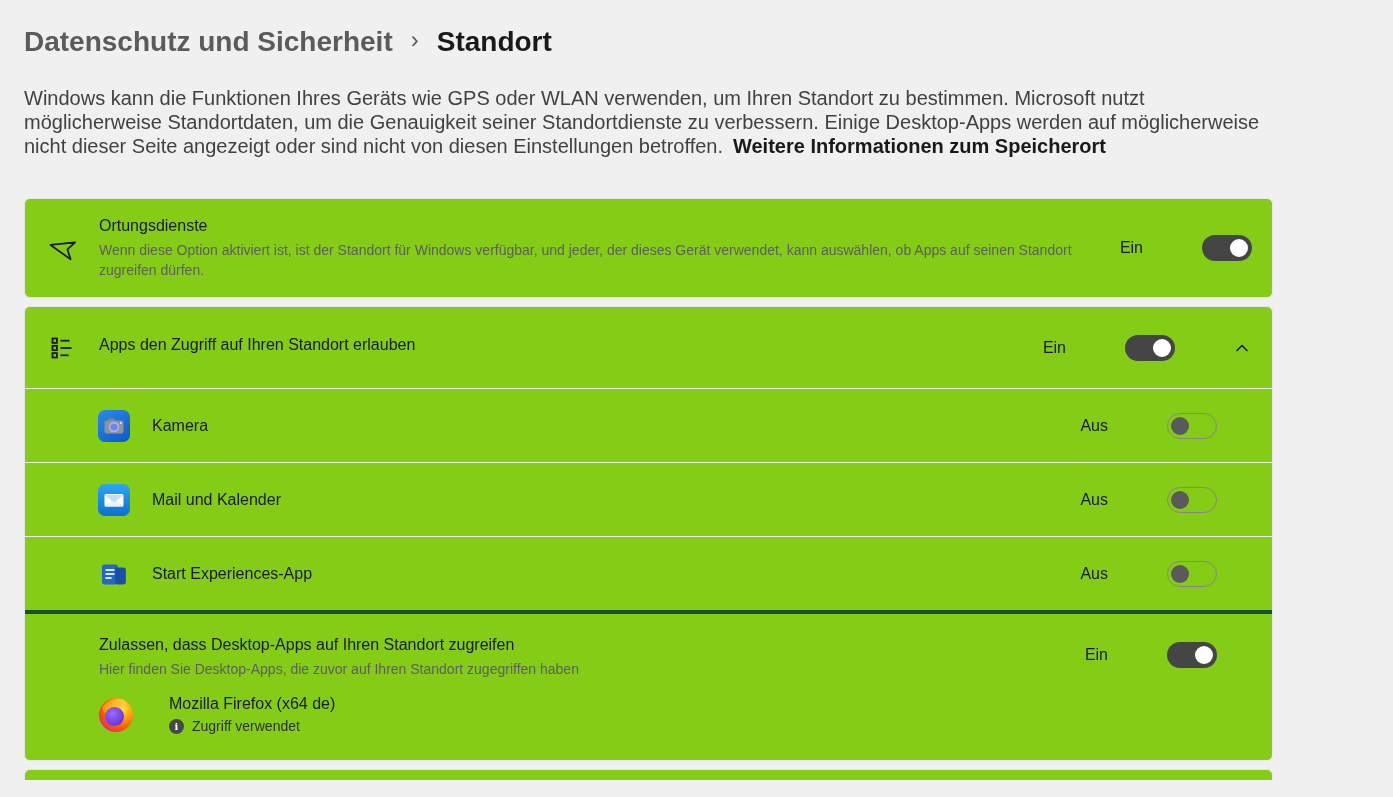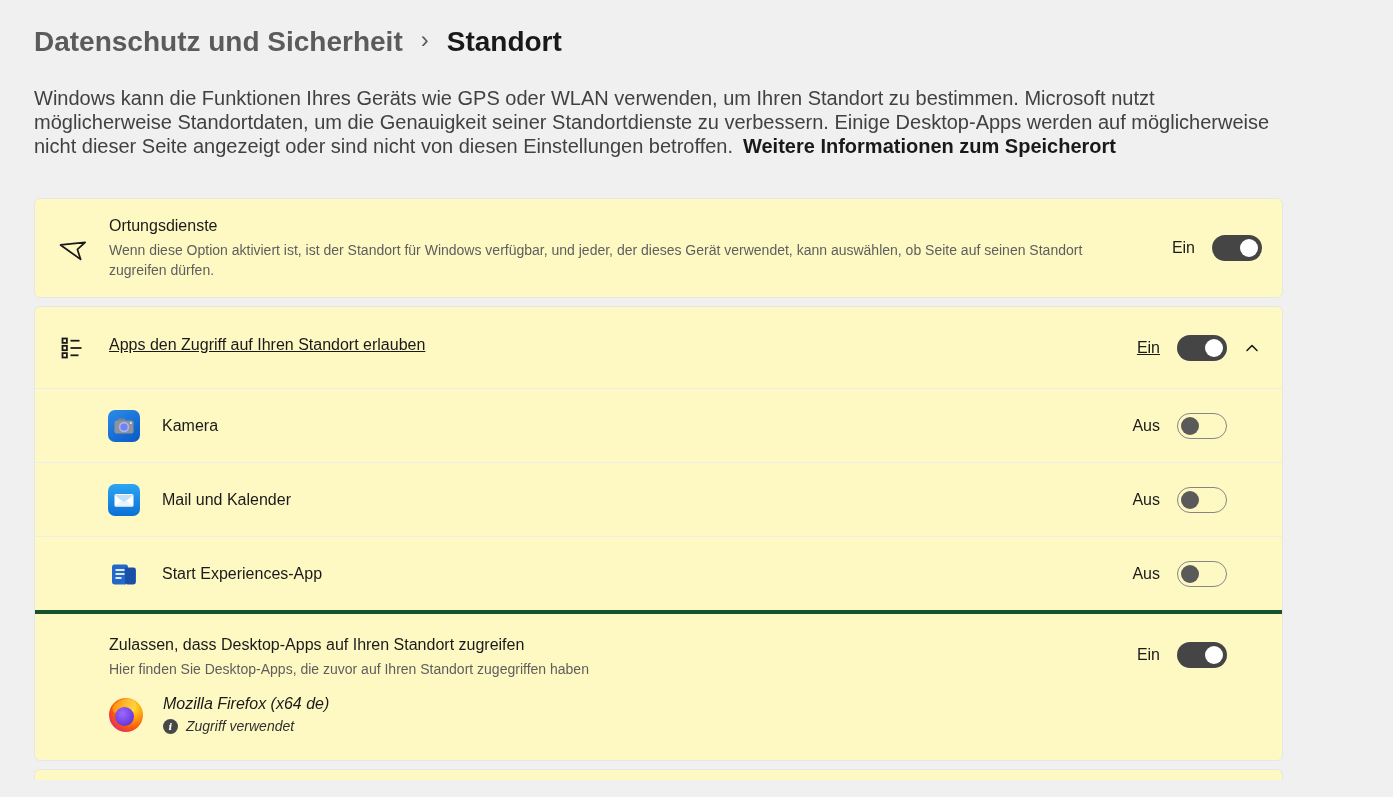--- a/index.html
+++ b/index.html
@@ -2,65 +2,65 @@
 <html><head>
 <meta charset="utf-8">
 <style>
   * { box-sizing: border-box; margin: 0; padding: 0; }
   html,body { width:1393px; height:797px; overflow:hidden; }
   body {
     background:#f0f0f0;
     font-family:"Liberation Sans","DejaVu Sans",sans-serif;
     color:#1a1a1a;
   }
-  .content { padding:26px 0 0 34px; }
+  .content { padding:26px 0 0 24px; }
 
   
   .breadcrumb { display:flex; align-items:center; font-size:28px; font-weight:600; }
   .crumb-parent { color:#5b5b5b; cursor:pointer; }
   .crumb-sep { color:#5b5b5b; font-size:24px; font-weight:400; margin:0 18px; transform:translateY(-2px); }
   .crumb-current { color:#191919; }
 
   
   .intro { margin-top:28px; width:1245px; font-size:20px; line-height:24px; color:#414141; }
   .intro-link { font-weight:700; color:#191919; margin-left:10px; cursor:pointer; }
 
   
   .cards { margin-top:40px; width:1249px; }
-  .card { background:#fef9c3; border:1px solid #e6e6e6; border-radius:6px; margin-bottom:8px; }
+  .card { background:#84cc16; border:1px solid #e6e6e6; border-radius:6px; margin-bottom:8px; }
   .card-single { height:100px; display:flex; align-items:center; }
   .icon-col { width:74px; display:flex; justify-content:center; flex-shrink:0; }
   .card-text { flex:1; min-width:0; }
   .card-title { font-size:16px; color:#1a1a1a; margin-bottom:5px; }
   .card-desc { font-size:14px; line-height:20px; color:#5e5e5e; max-width:1000px; }
 
-  .toggle-area { display:flex; align-items:center; flex-shrink:0; }
+  .toggle-area { display:flex; align-items:center; flex-shrink:0;gap:42px; }
   .toggle-label { font-size:16px; color:#1b1b1b; margin-right:17px; }
   .toggle { width:50px; height:26px; border-radius:14px; position:relative; cursor:pointer; flex-shrink:0; }
   .toggle.on { background:#454545; }
   .toggle.on .knob { position:absolute; right:4px; top:4px; width:18px; height:18px; border-radius:50%; background:#ffffff; }
   .toggle.off { background:transparent; border:1px solid #868686; }
   .toggle.off .knob { position:absolute; left:3px; top:3px; width:18px; height:18px; border-radius:50%; background:#5a5a5a; }
 
   .pad-r-20 { padding-right:20px; }
   .chevron-btn { margin-left:15px; width:20px; height:20px; display:flex; align-items:center; justify-content:center; cursor:pointer; }
 
   
-  .group-header { height:81px; display:flex; align-items:center; cursor:pointer;text-decoration:underline; }
+  .group-header { height:81px; display:flex; align-items:center; cursor:pointer; }
   .sub-row { height:74px; border-top:1px solid #ededed; display:flex; align-items:center; padding-left:73px; }
   .app-tile { width:32px; height:32px; border-radius:7px; position:relative; flex-shrink:0; overflow:hidden; }
   .sub-row-label { font-size:16px; color:#1a1a1a; margin-left:22px; flex:1; }
   .sub-toggle-area { margin-right:55px;justify-content:center; }
 
   
   .desktop-block { border-top:4px solid #14532d; display:flex; padding:22px 0 26px 74px; }
   .desktop-left { flex:1; min-width:0; }
   .desktop-toggle { margin-top:6px; }
   .firefox-row { margin-top:16px; display:flex; align-items:center; }
-  .firefox-info { margin-left:20px;font-style:italic; }
+  .firefox-info { margin-left:36px; }
   .app-name { font-size:16px; color:#1a1a1a; }
   .status-row { margin-top:5px; display:flex; align-items:center; }
   .info-icon { width:15px; height:15px; border-radius:50%; background:#474747; color:#ffffff;
     font-size:10px; font-weight:700; display:flex; align-items:center; justify-content:center;
     font-family:"DejaVu Serif",serif; flex-shrink:0; }
   .status-text { font-size:14px; color:#2f2f2f; margin-left:8px; }
 
   
   .ff-icon { width:34px; height:34px; border-radius:50%; position:relative; flex-shrink:0;
     background: radial-gradient(circle at 68% 30%, #ffe25c 0%, #ffbc11 20%, #ff8d15 38%, #fb5607 60%, #e22282 82%, #a9007a 100%); }
@@ -90,21 +90,21 @@
   <div class="cards">
 
     <div class="card card-single pad-r-20">
       <div class="icon-col">
         <svg width="30" height="30" viewBox="0 0 24 24" fill="none" stroke="#1a1a1a" stroke-width="1.4" stroke-linejoin="round" style="transform:rotate(-75deg)">
           <polygon points="12,2.5 19,21 12,16.5 5,21"></polygon>
         </svg>
       </div>
       <div class="card-text">
         <div class="card-title">Ortungsdienste</div>
-        <div class="card-desc">Wenn diese Option aktiviert ist, ist der Standort für Windows verfügbar, und jeder, der dieses Gerät verwendet, kann auswählen, ob Seite auf seinen Standort zugreifen dürfen.</div>
+        <div class="card-desc">Wenn diese Option aktiviert ist, ist der Standort für Windows verfügbar, und jeder, der dieses Gerät verwendet, kann auswählen, ob Apps auf seinen Standort zugreifen dürfen.</div>
       </div>
       <div class="toggle-area">
         <span class="toggle-label">Ein</span>
         <div class="toggle on">
             <span class="knob"></span>
           </div>
       </div>
     </div>
 
     <div class="card">

